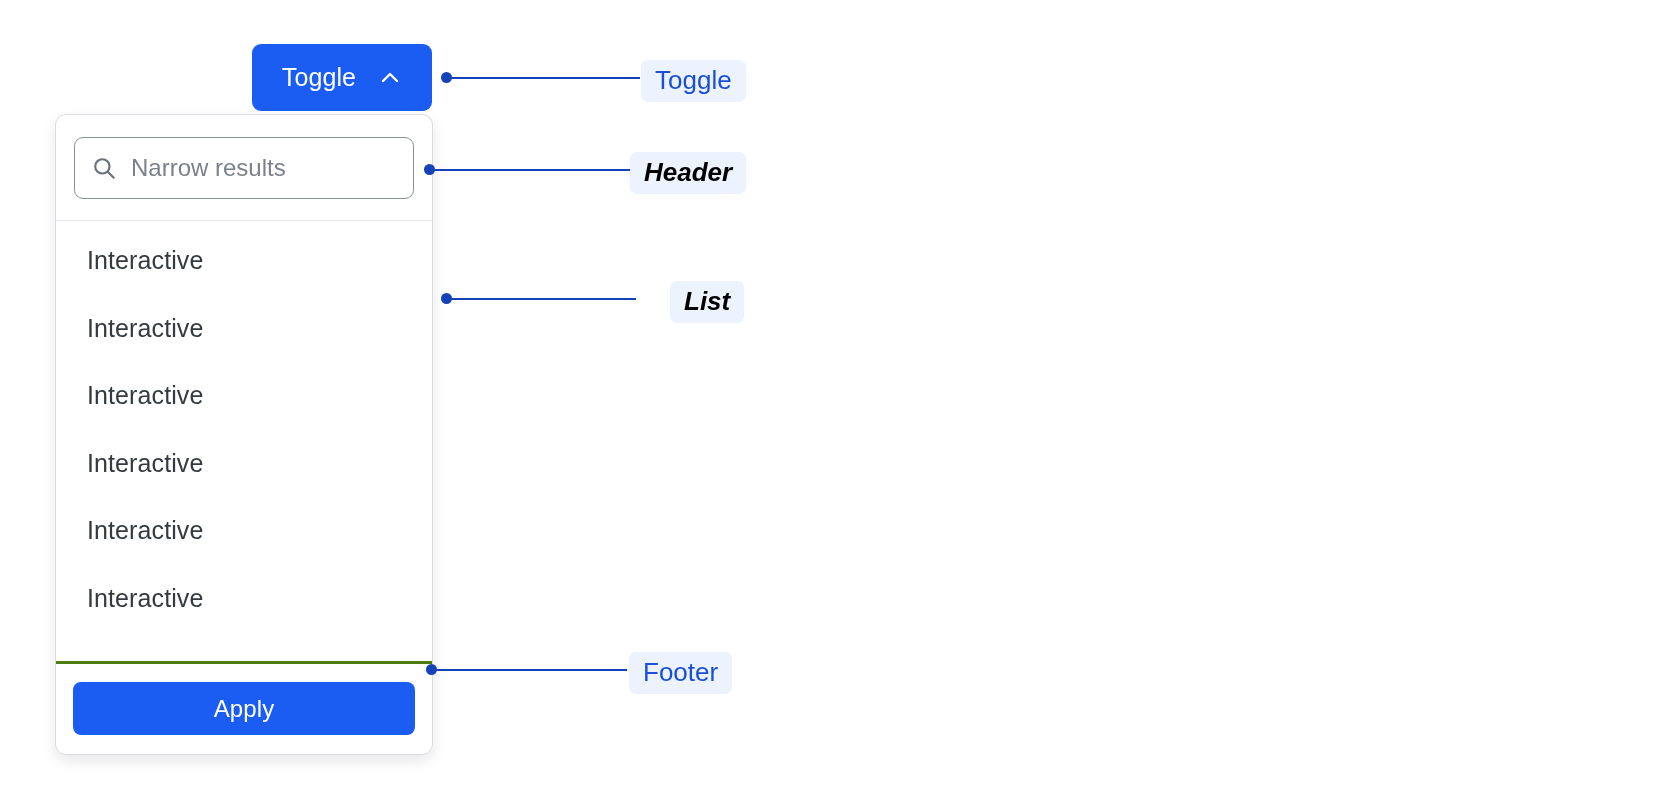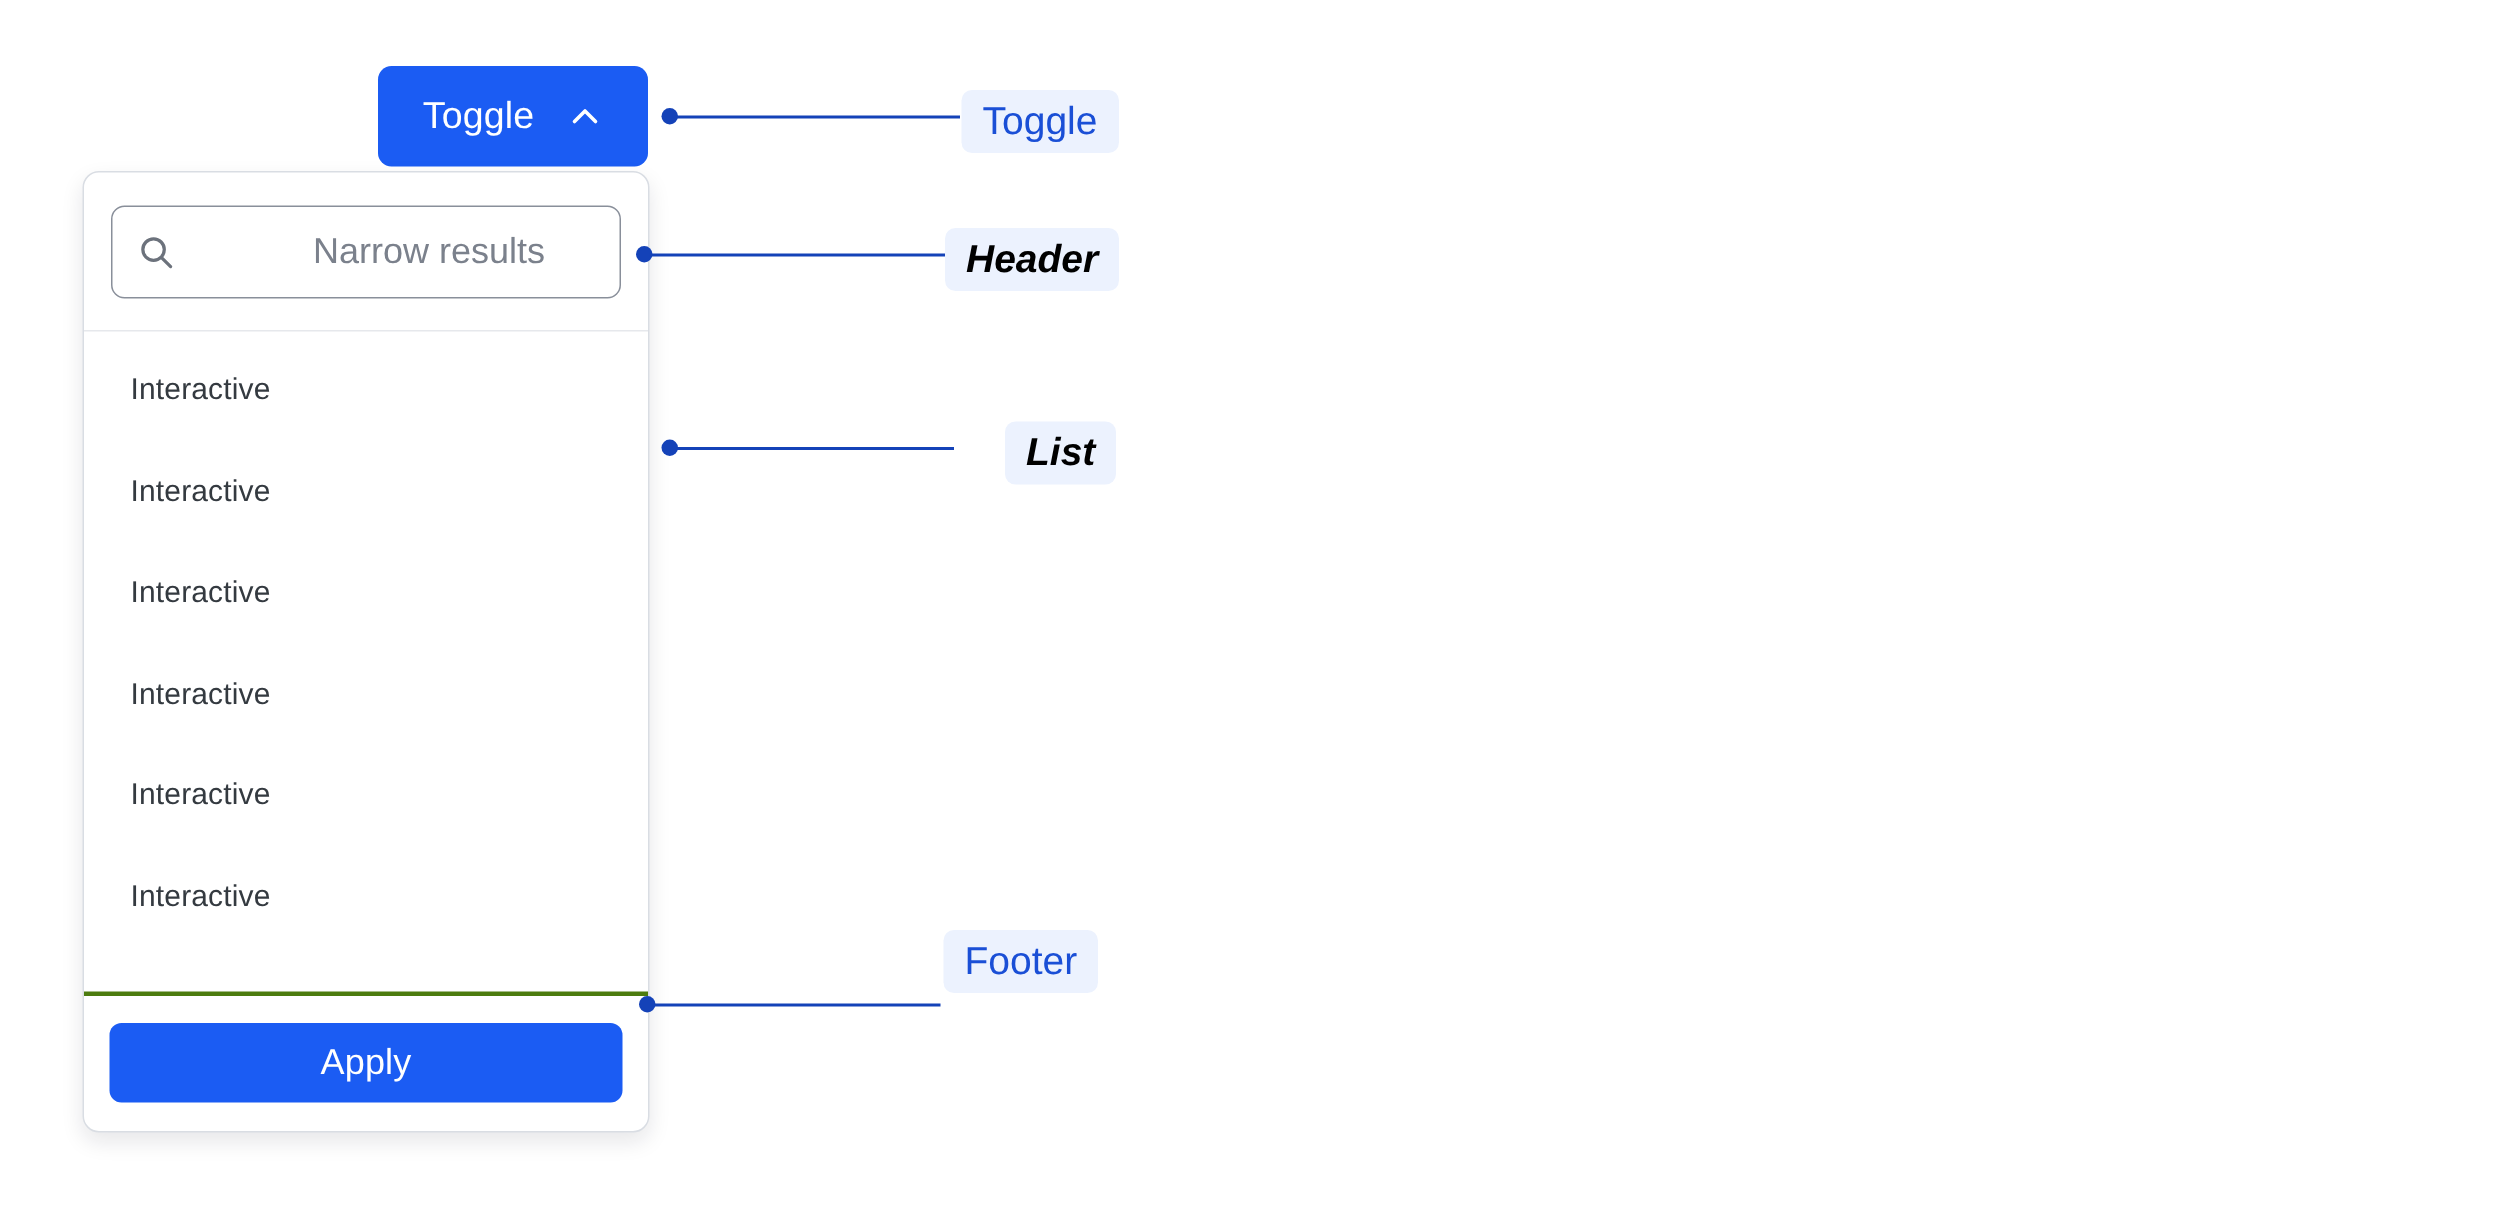--- a/index.html
+++ b/index.html
@@ -81,36 +81,35 @@
   .search-icon { flex: 0 0 auto; width: 26px; height: 26px; display: block; }
   .search-input {
     flex: 1 1 auto;
     border: none;
     outline: none;
     background: transparent;
     font-size: 24px;
     font-family: "Liberation Sans", sans-serif;
     color: #2f3640;
     padding: 0;
-    text-align: center;
   }
   .search-input::placeholder { color: #7b818c; opacity: 1; }
 
   
   .panel-list {
     flex: 1 1 auto;
     padding: 6px 0 4px 0;
     overflow: hidden;
   }
   .list-item {
     height: 67.5px;
     display: flex;
     align-items: center;
     padding: 0 18px 0 31px;
-    font-size: 20px;
+    font-size: 25px;
     color: #343a40;
     cursor: pointer;
     letter-spacing: 0.1px;
   }
 
   
   .panel-footer {
     flex: 0 0 auto;
     border-top: 3px solid #4d7c0f;
     padding: 18px 17px 19px 17px;
@@ -223,16 +222,16 @@
 
   <div class="annotation">
     <span class="anno-dot" style="left:429px; top:293px;"></span>
     <span class="anno-line" style="left:438px; top:298px; width:186px;"></span>
     <span class="anno-chip bold" style="left:658px; top:281px;">List</span>
   </div>
 
   <div class="annotation">
     <span class="anno-dot" style="left:414px; top:664px;"></span>
     <span class="anno-line" style="left:423px; top:669px; width:192px;"></span>
-    <span class="anno-chip" style="left:617px; top:620px;">Footer</span>
+    <span class="anno-chip" style="left:617px; top:652px;">Footer</span>
   </div>
 
 </div>
 
 </body></html>

